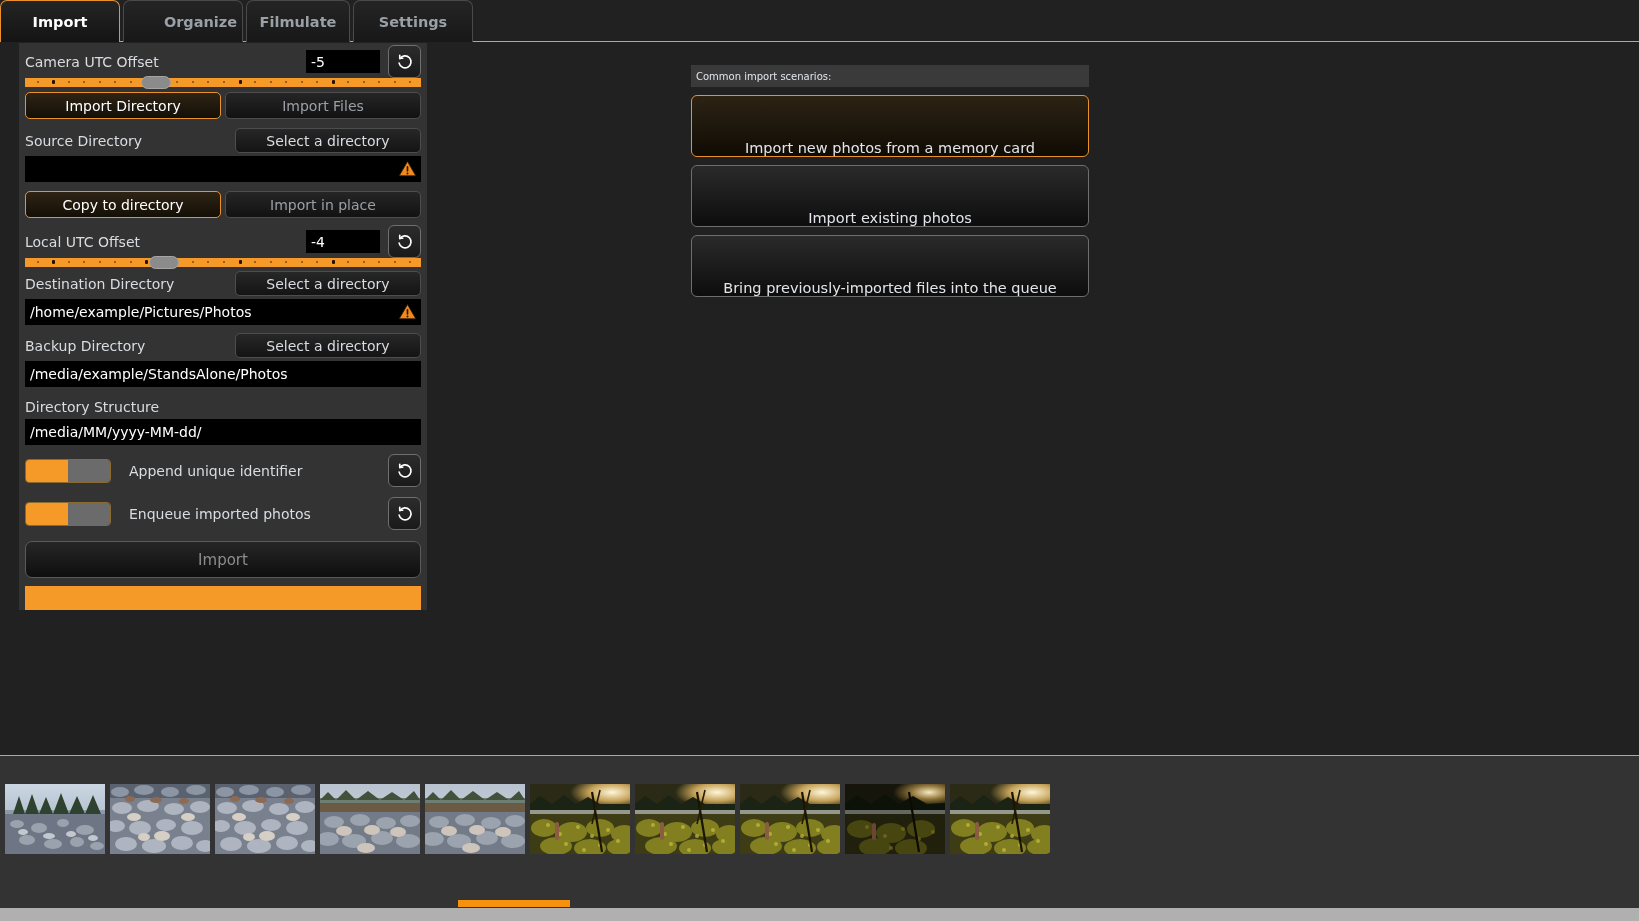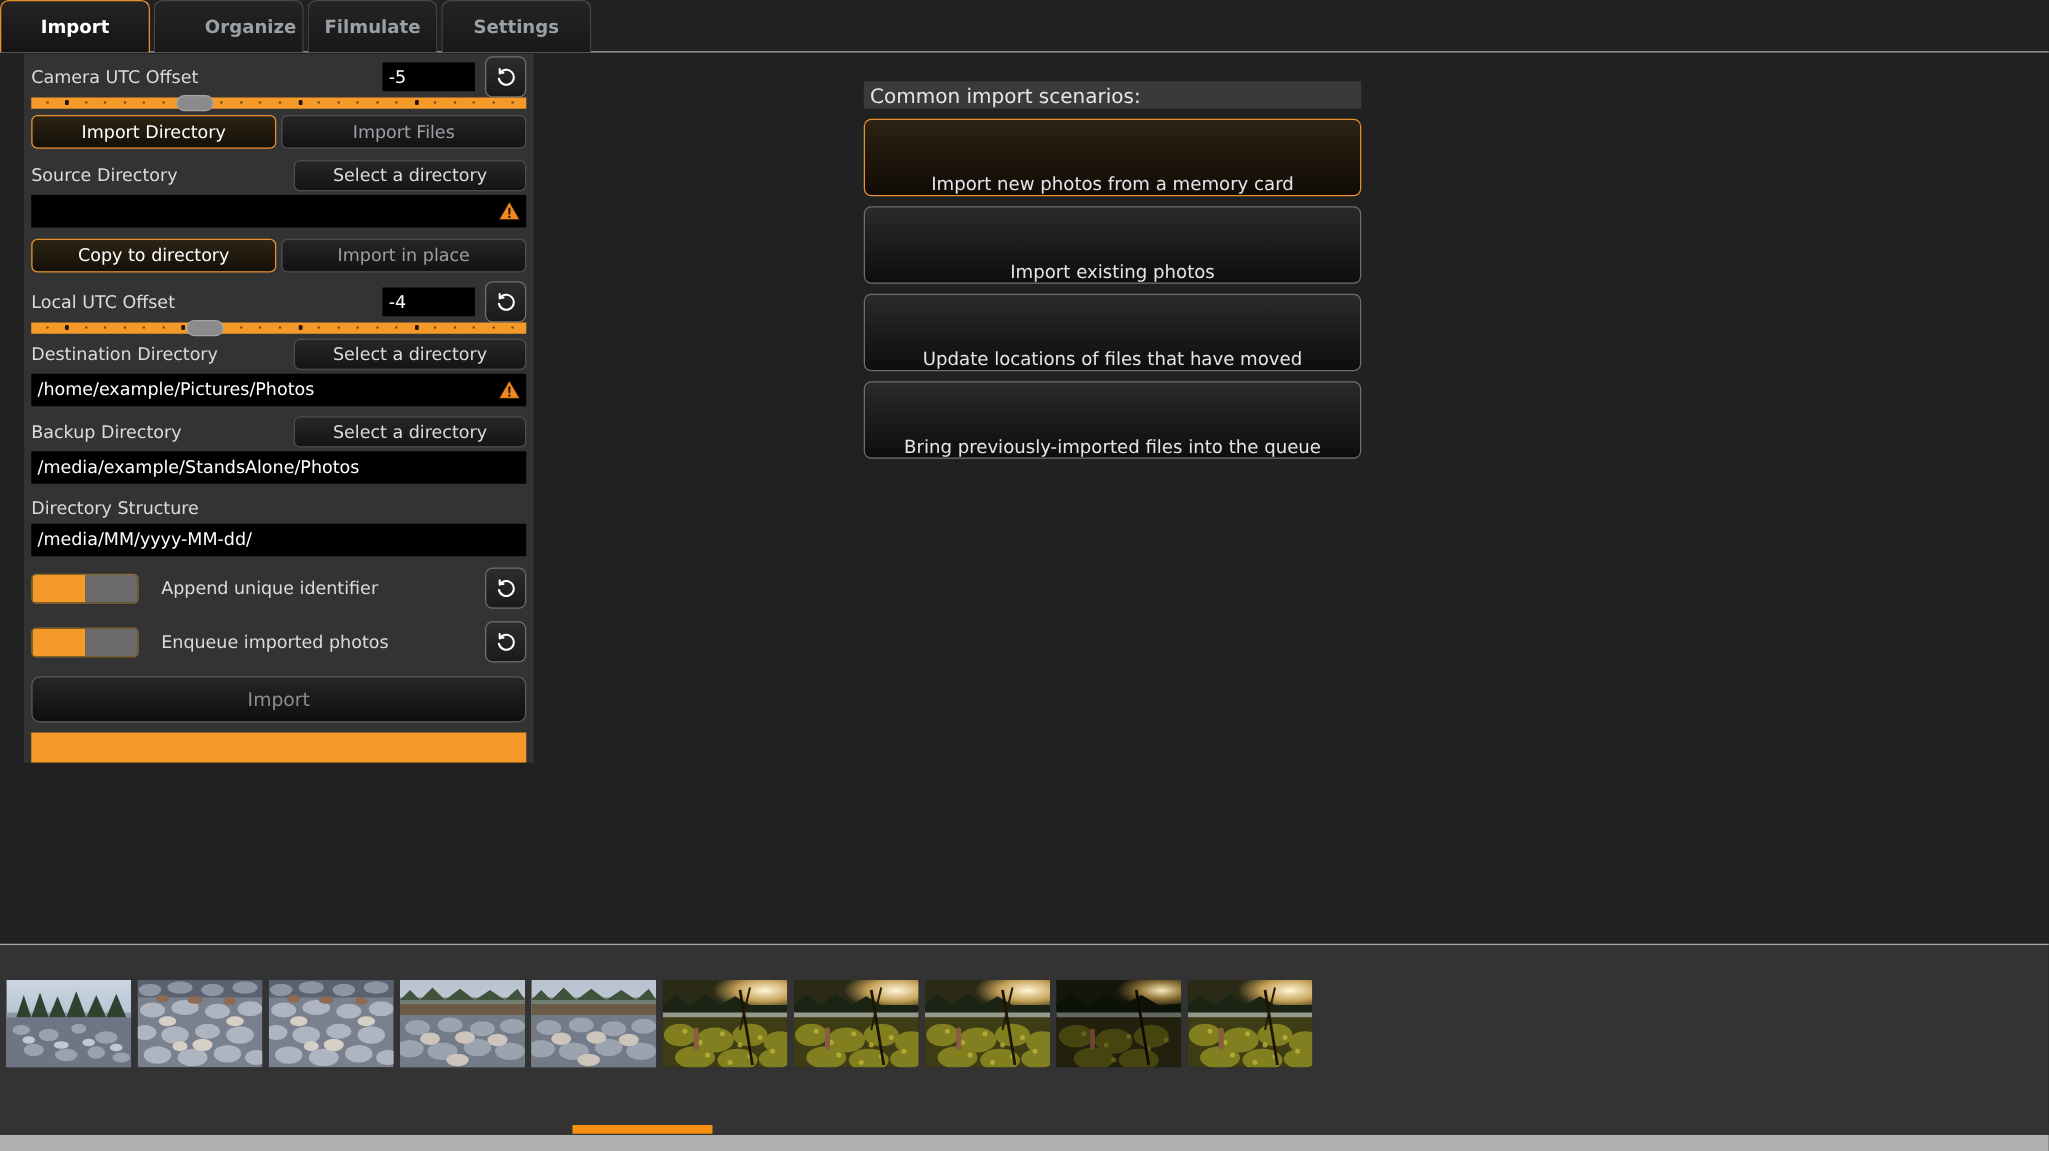--- a/index.html
+++ b/index.html
@@ -158,21 +158,21 @@
   }
 
   
   .scenarios {
     position: absolute; left: 691px; top: 65px;
     width: 398px;
   }
   .scenarios-header {
     height: 22px; background: #3a3a3a;
     display: flex; align-items: center; padding-left: 5px;
-    font-size: 16px; color: #e2e6ea;
+    font-size: 10px; color: #e2e6ea;
   }
   .scenario-btn {
     height: 62px; margin-top: 8px;
     display: flex; align-items: flex-end; justify-content: center;
     font-size: 14.5px; color: #e2e6ea;
     background: linear-gradient(to bottom, #2a2a2a, #0d0d0d);
     border: 1px solid #6e6e6e; border-radius: 6px;
   }
   .scenario-btn.selected {
     background: linear-gradient(to bottom, #2c2314, #100b04);
@@ -414,23 +414,20 @@
 
 <div class="scenarios">
   <div class="scenarios-header">Common import scenarios:</div>
   <div class="scenario-btn selected">
     <span>Import new photos from a memory card</span>
   </div>
   <div class="scenario-btn">
     <span>Import existing photos</span>
   </div>
   <div class="scenario-btn">
-    <span>Update locations of files that have moved</span>
-  </div>
-  <div class="scenario-btn">
     <span>Bring previously-imported files into the queue</span>
   </div>
 </div>
 
 <div class="filmstrip-sep"></div>
 <div class="filmstrip">
   <div class="thumbs" id="thumbs">
       <div class="thumb"><svg class="thumb-img" viewBox="0 0 100 70" preserveAspectRatio="none">
           <defs>
             <linearGradient id="g0" x1="0" y1="0" x2="0" y2="1">

